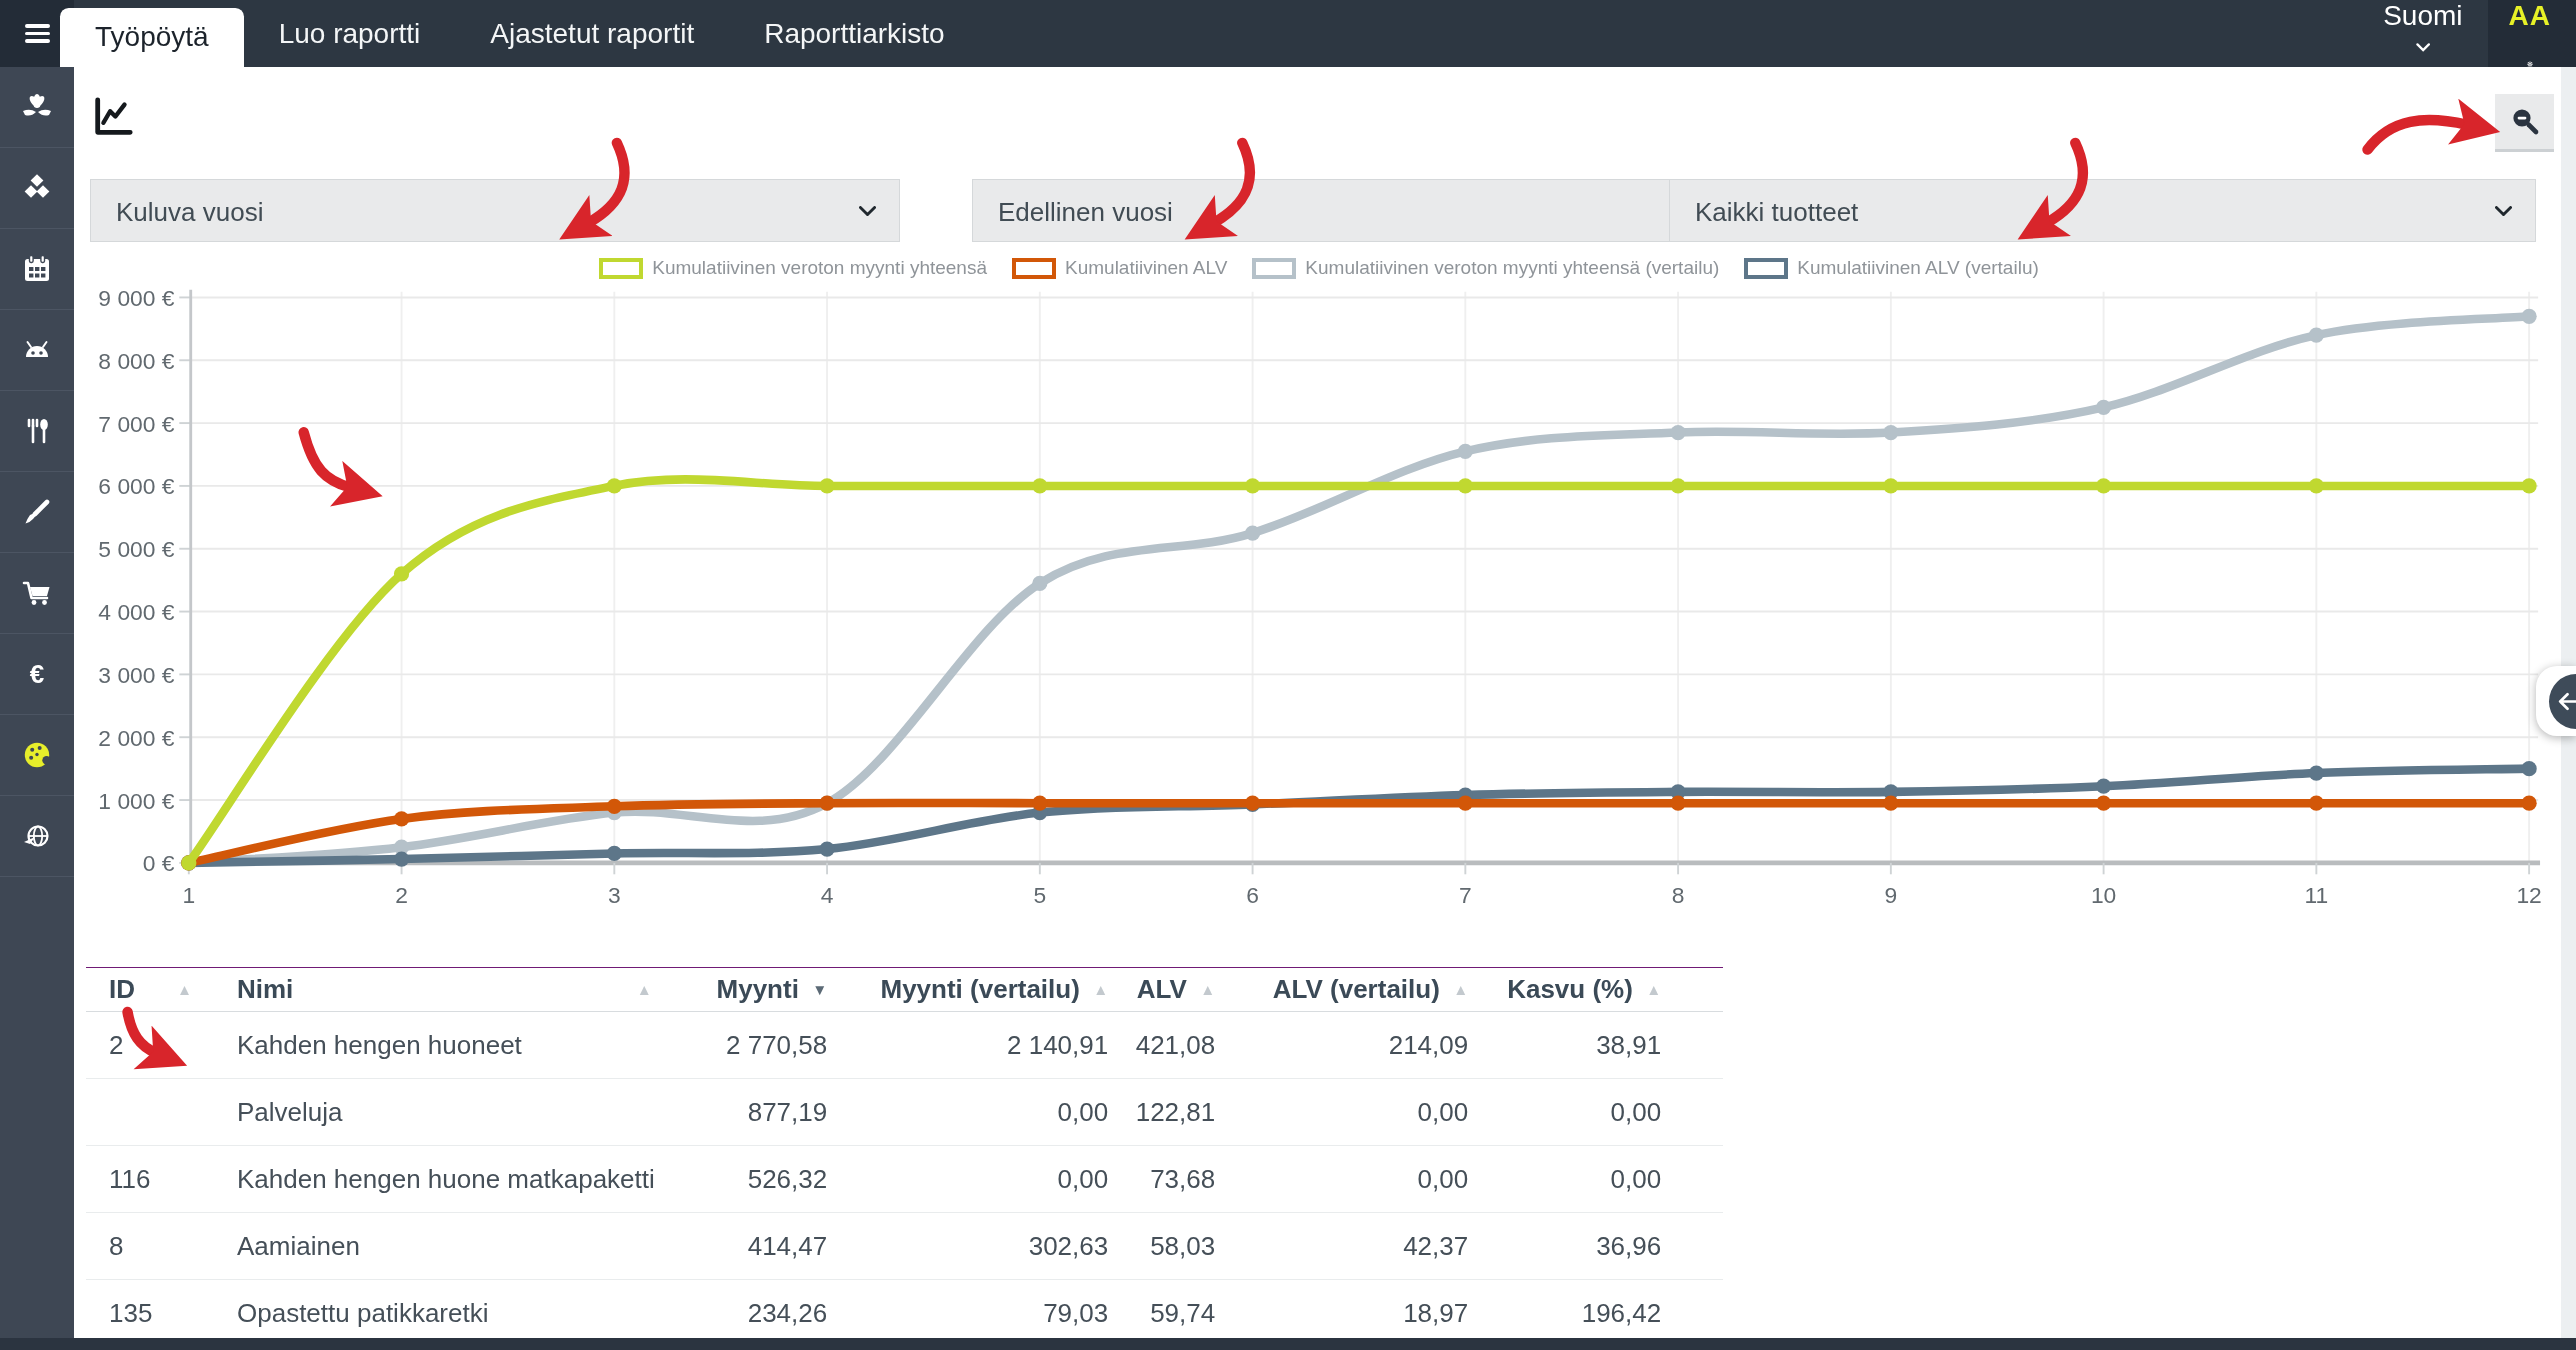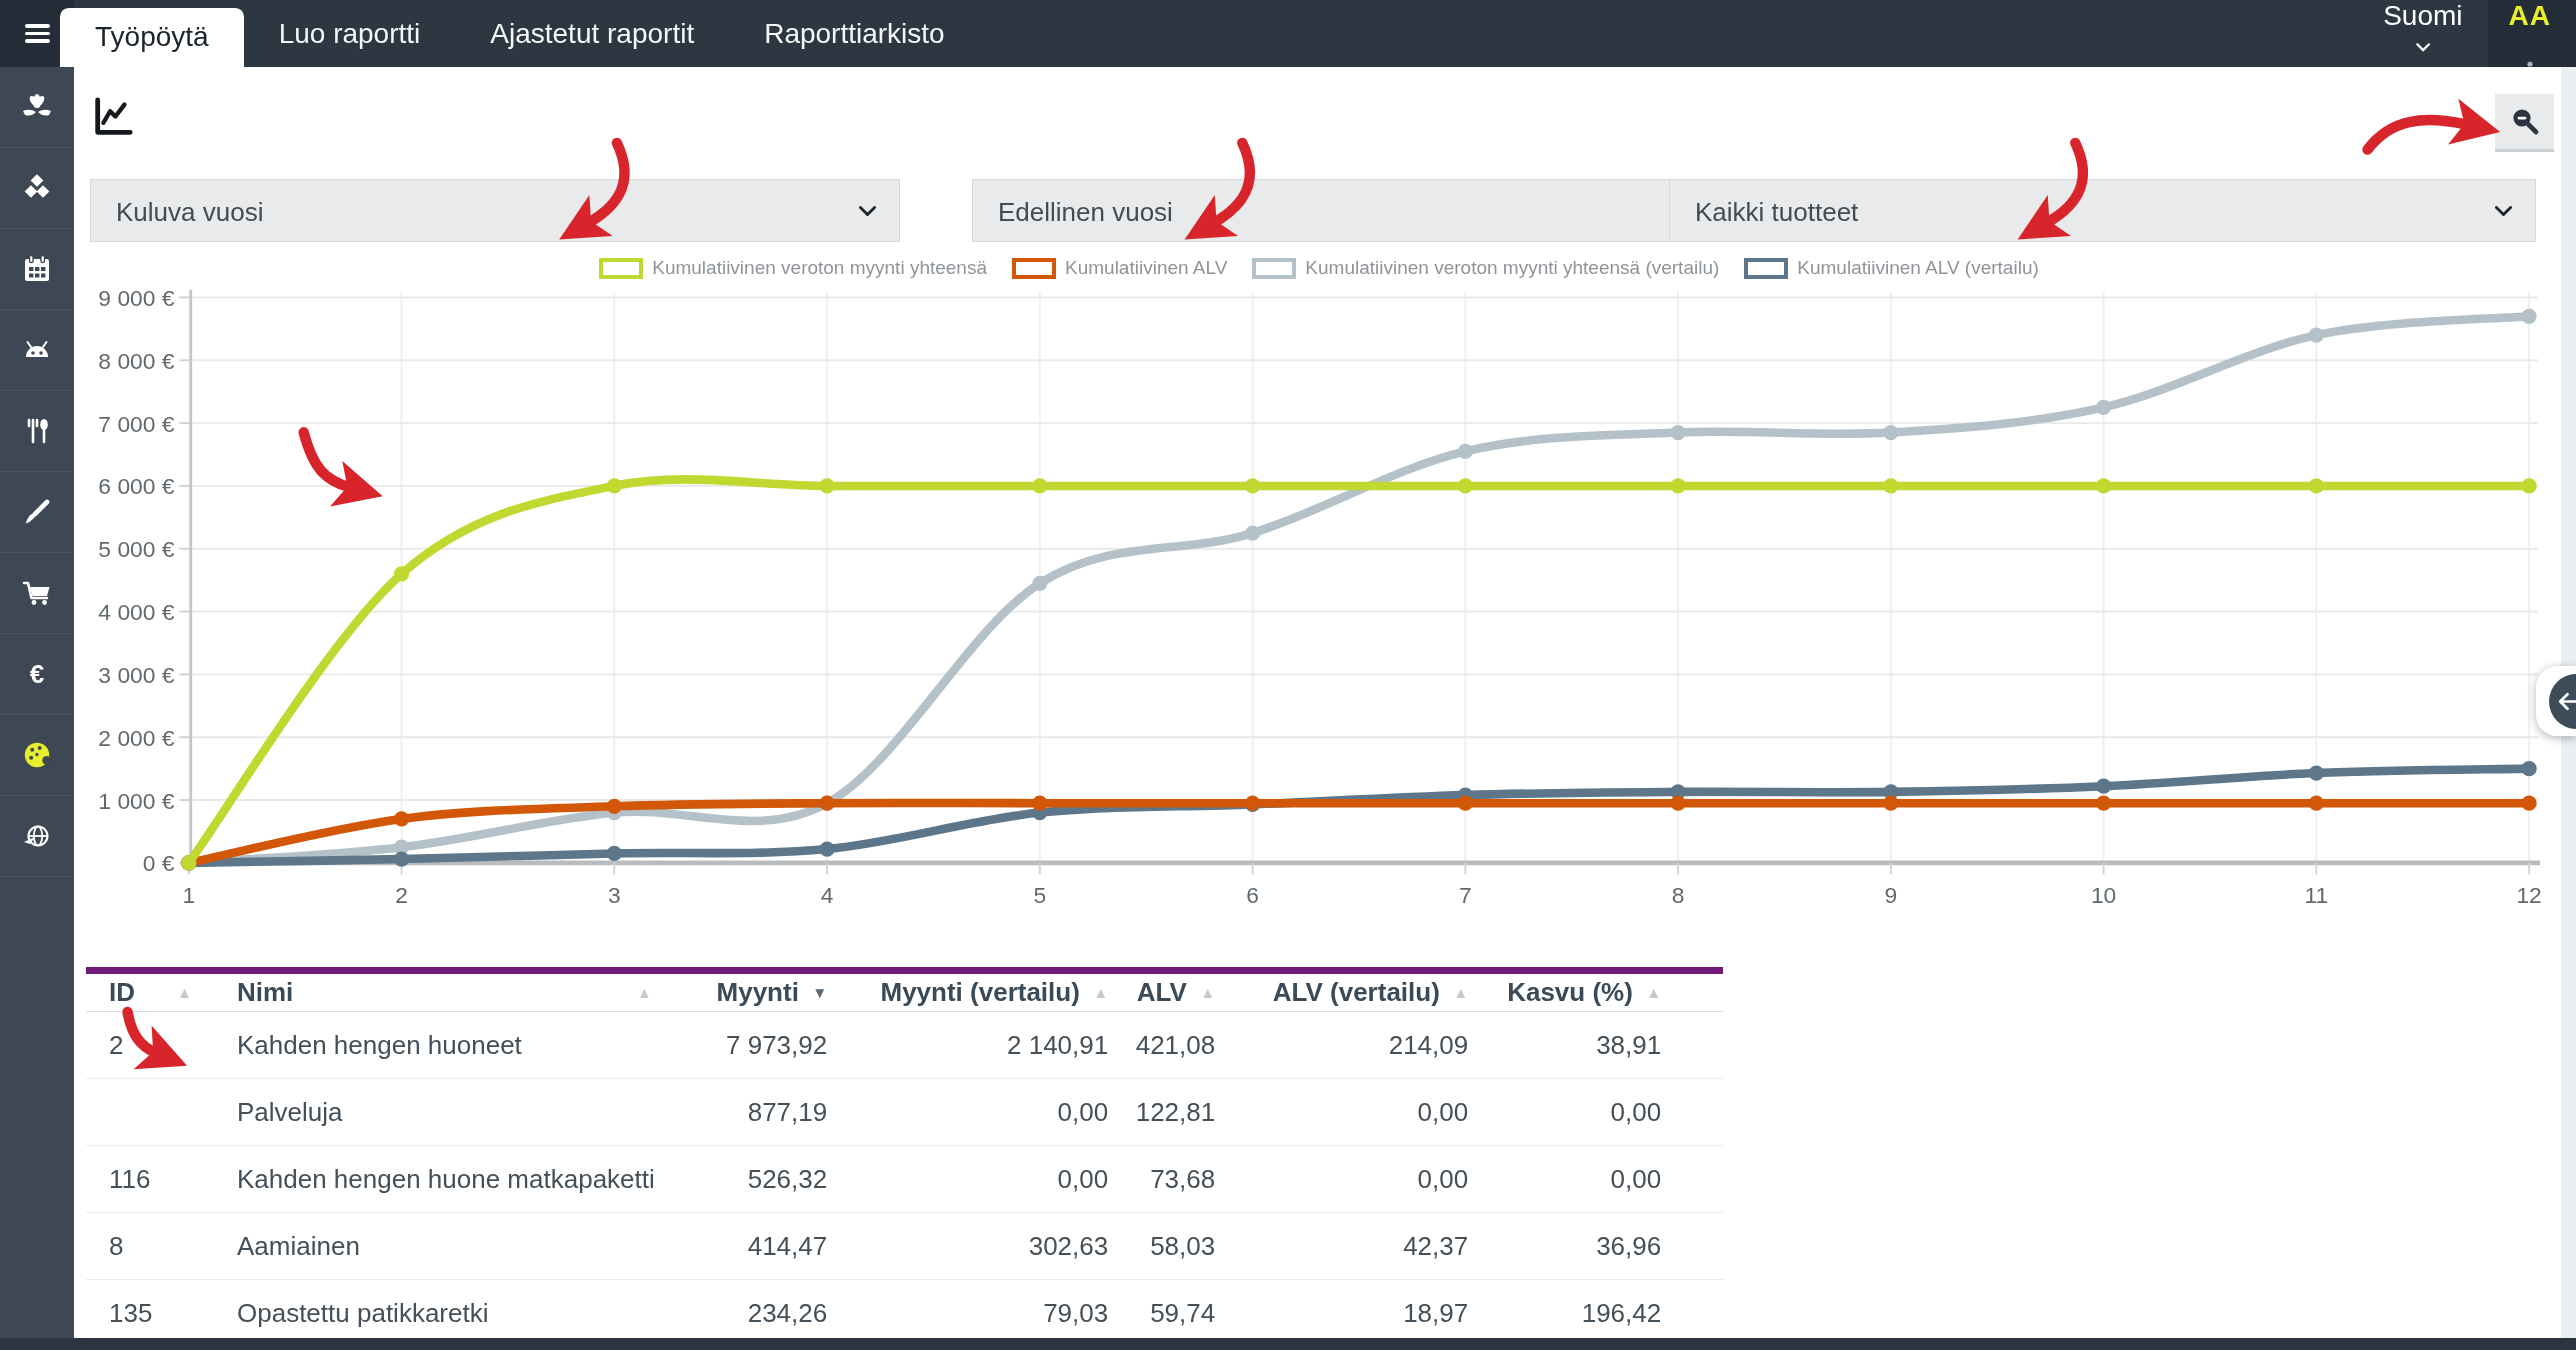--- a/index.html
+++ b/index.html
@@ -41,21 +41,21 @@
   .legend-item { display:flex; align-items:flex-end; gap:9px; cursor:pointer; }
   .legend-swatch { width:44px; height:21px; background:#ffffff; border-style:solid; border-width:4.8px; }
   .legend-label { font-size:19px; color:#8f9499; white-space:nowrap; }
 
   
   #chart { position:absolute; left:86px; top:282px; width:2475px; height:642px; }
 
   
   .table { position:absolute; left:86px; top:967px; width:1637px; }
   .thead, .trow { display:grid; grid-template-columns:128px 430px 164px 281px 107px 253px 193px; padding-left:23px; }
-  .thead { height:45px; border-top:7px solid #701a75; border-bottom:1px solid #d8dcdf; align-items:center; }
+  .thead { height:45px; border-top:1px solid #701a75; border-bottom:1px solid #d8dcdf; align-items:center; }
   .th { display:flex; align-items:center; font-size:26px; font-weight:bold; color:#3b4a57; cursor:pointer; }
   .th.left  { justify-content:flex-start; gap:42px; }
   .th.spread{ justify-content:space-between; padding-right:15.2px; }
   .th.right { justify-content:flex-end; gap:13.3px; padding-right:3.8px; }
   .sort { font-size:15.2px; color:#c3c9ce; }
   .sort.active { color:#5c6a76; }
   .trow { height:67px; align-items:center; border-bottom:1px solid #e9eced; }
   .td { font-size:26px; color:#454f58; white-space:nowrap; }
   .td.right { text-align:right; padding-right:3.8px; }
 
@@ -416,21 +416,21 @@
         </div>
         <div class="th right">
           <span>Kasvu (%)</span>
           <span class="sort">▲</span>
         </div>
       </div>
     <div id="tbody">
         <div class="trow">
           <div class="td">2</div>
           <div class="td">Kahden hengen huoneet</div>
-          <div class="td right">7 973,92</div>
+          <div class="td right">2 770,58</div>
           <div class="td right">2 140,91</div>
           <div class="td right">421,08</div>
           <div class="td right">214,09</div>
           <div class="td right">38,91</div>
         </div>
         <div class="trow">
           <div class="td"></div>
           <div class="td">Palveluja</div>
           <div class="td right">877,19</div>
           <div class="td right">0,00</div>

